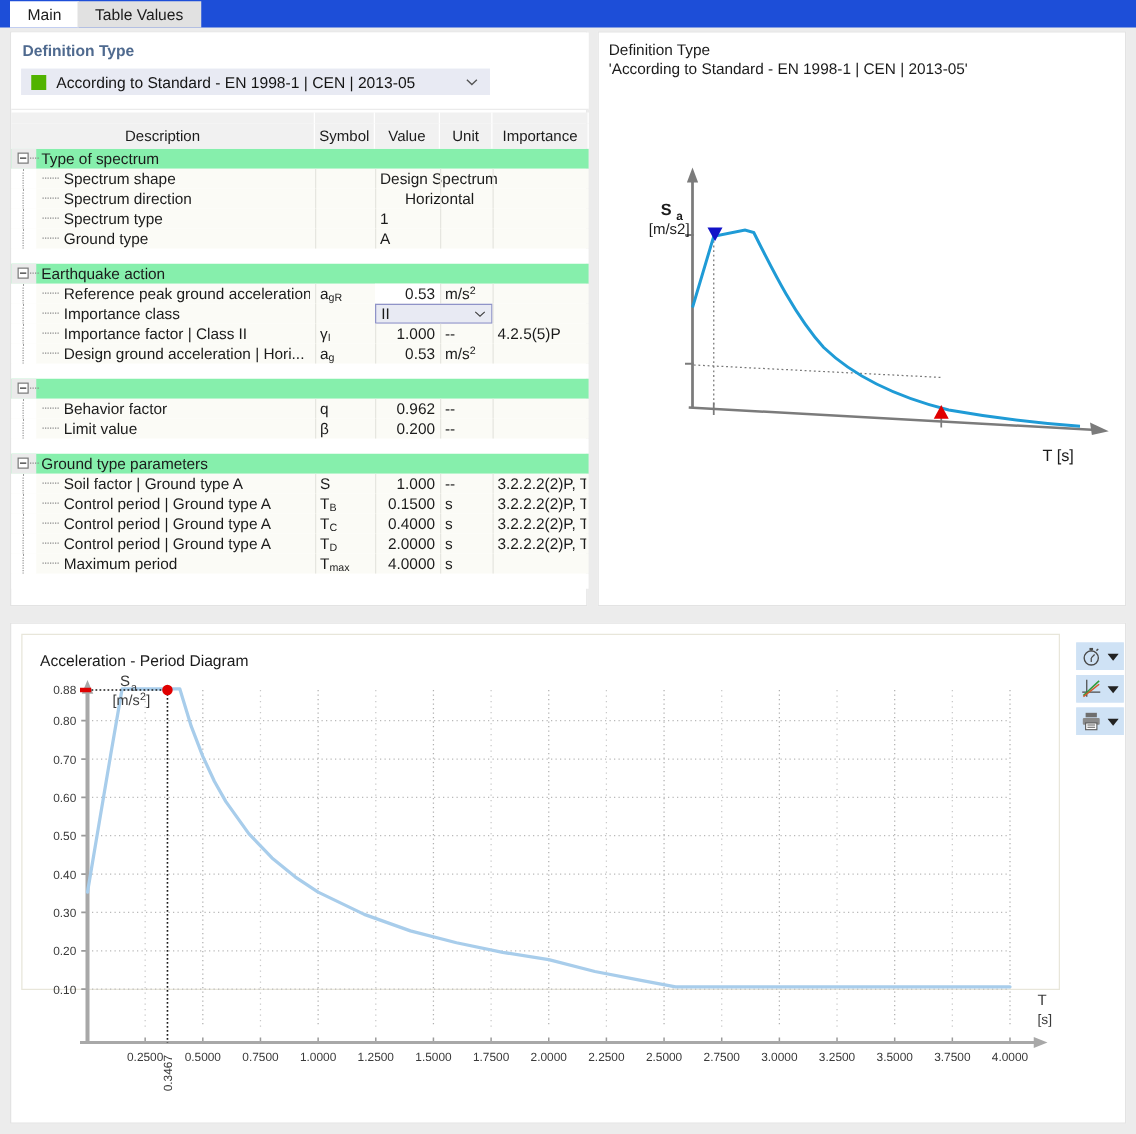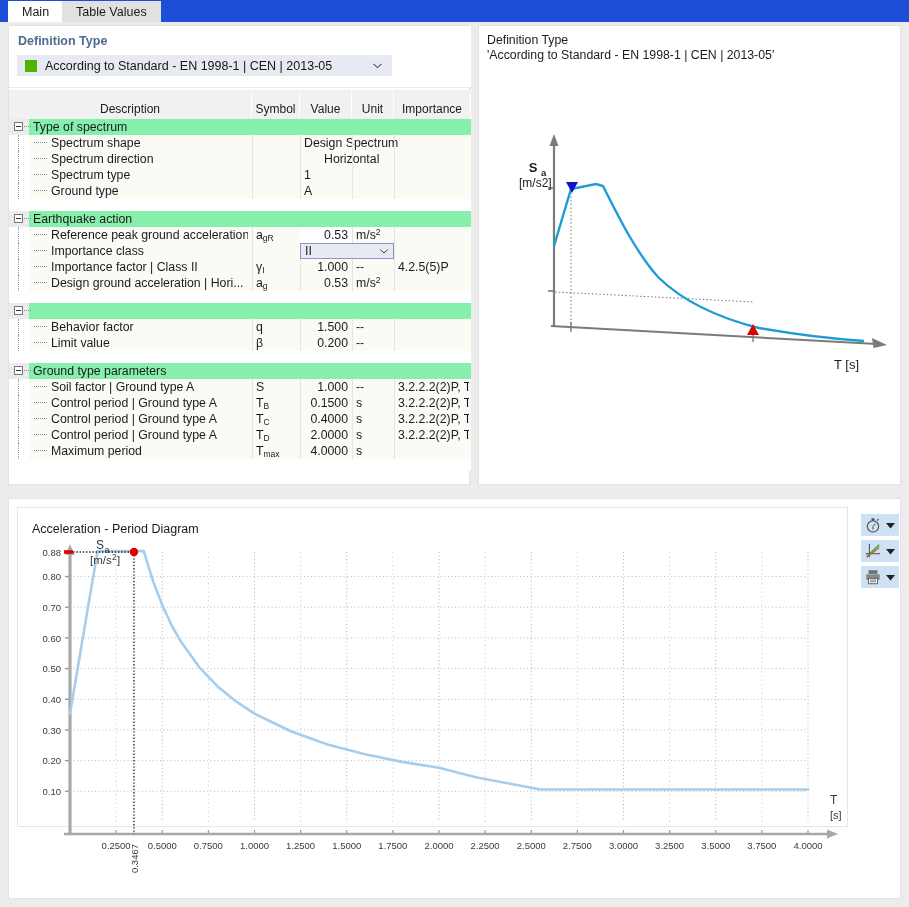--- a/index.html
+++ b/index.html
@@ -148,21 +148,21 @@
     position: absolute; left: 8px; top: 22px; font-size: 12.3px; color: #1b1b1b;
   }
   #rpSvgWrap { position: absolute; left: 0; top: 100px; width: 423px; height: 290px; }
 
   
   #bottomPanel {
     position: absolute; left: 8px; top: 498px; width: 893px; height: 401px;
     background: #ffffff; border: 1px solid #e3e3e3;
   }
   #chartFrame {
-    position: absolute; left: 8px; top: 8px; width: 831px; height: 320px;
+    position: absolute; left: 8px; top: 8px; width: 831px; height: 285px;
     background: #ffffff; border: 1px solid #e8e6da;
   }
   #chartTitle {
     position: absolute; left: 14px; top: 14px; font-size: 12.5px; color: #1b1b1b;
   }
   #chartSvgWrap { position: absolute; left: 0; top: 26px; width: 831px; height: 357px; }
 
   #chartTools { position: absolute; left: 852px; top: 9px; width: 40px; height: 90px; }
   .toolbtn {
     position: absolute; left: 0; width: 38px; height: 22px;
@@ -363,21 +363,21 @@
       </div>
       <div class="grow data">
         <div class="gutter">
           <div class="treeline"></div>
         </div>
         <div class="itemdots"></div>
         <div class="c-desc" style="left: 42px; width: 197px;">Behavior factor</div>
         <div class="vline" style="left: 243px;"></div>
         <div class="c-sym" style="left: 247px; width: 42px;">q</div>
         <div class="vline" style="left: 291px;"></div>
-        <div class="c-val" style="left: 291px; width: 48px;">1.500</div>
+        <div class="c-val" style="left: 291px; width: 48px;">0.962</div>
         <div class="vline" style="left: 343px;"></div>
         <div class="c-unit" style="left: 347px; width: 36px;">--</div>
         <div class="vline" style="left: 385px;"></div>
         <div class="c-ref" style="left: 389px; width: 71px;"></div>
       </div>
       <div class="grow data">
         <div class="gutter">
           <div class="treeline"></div>
         </div>
         <div class="itemdots"></div>

